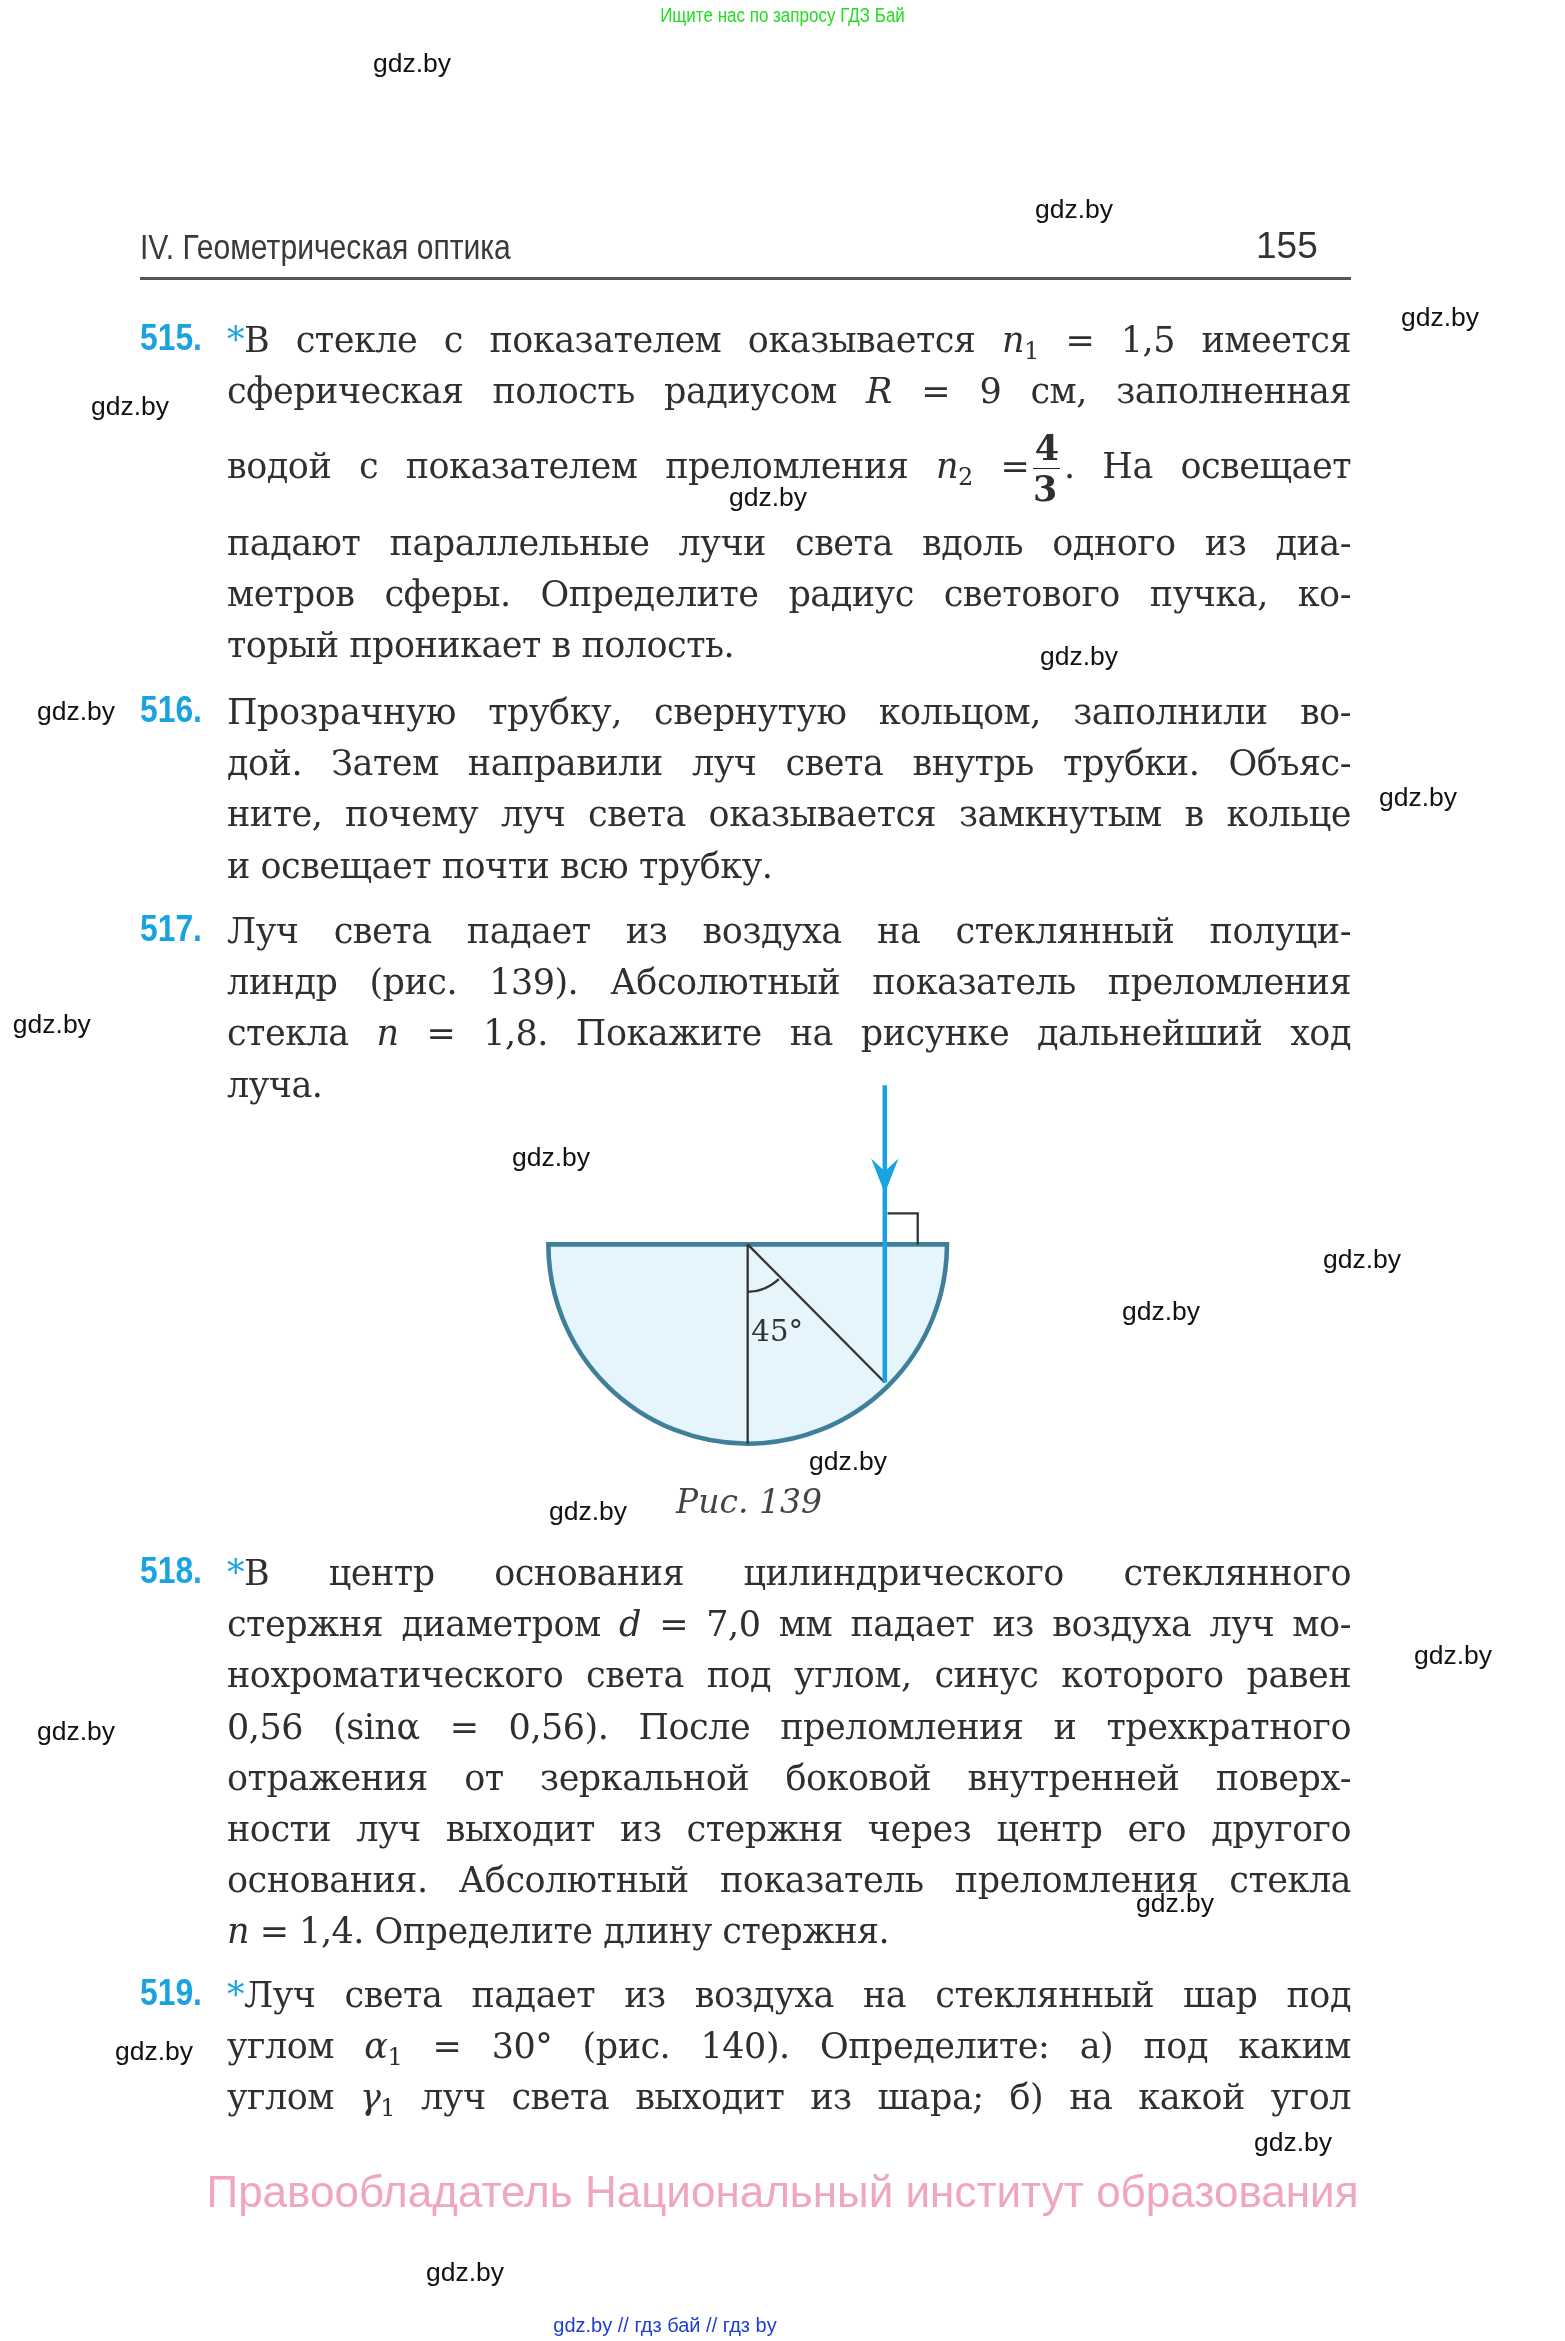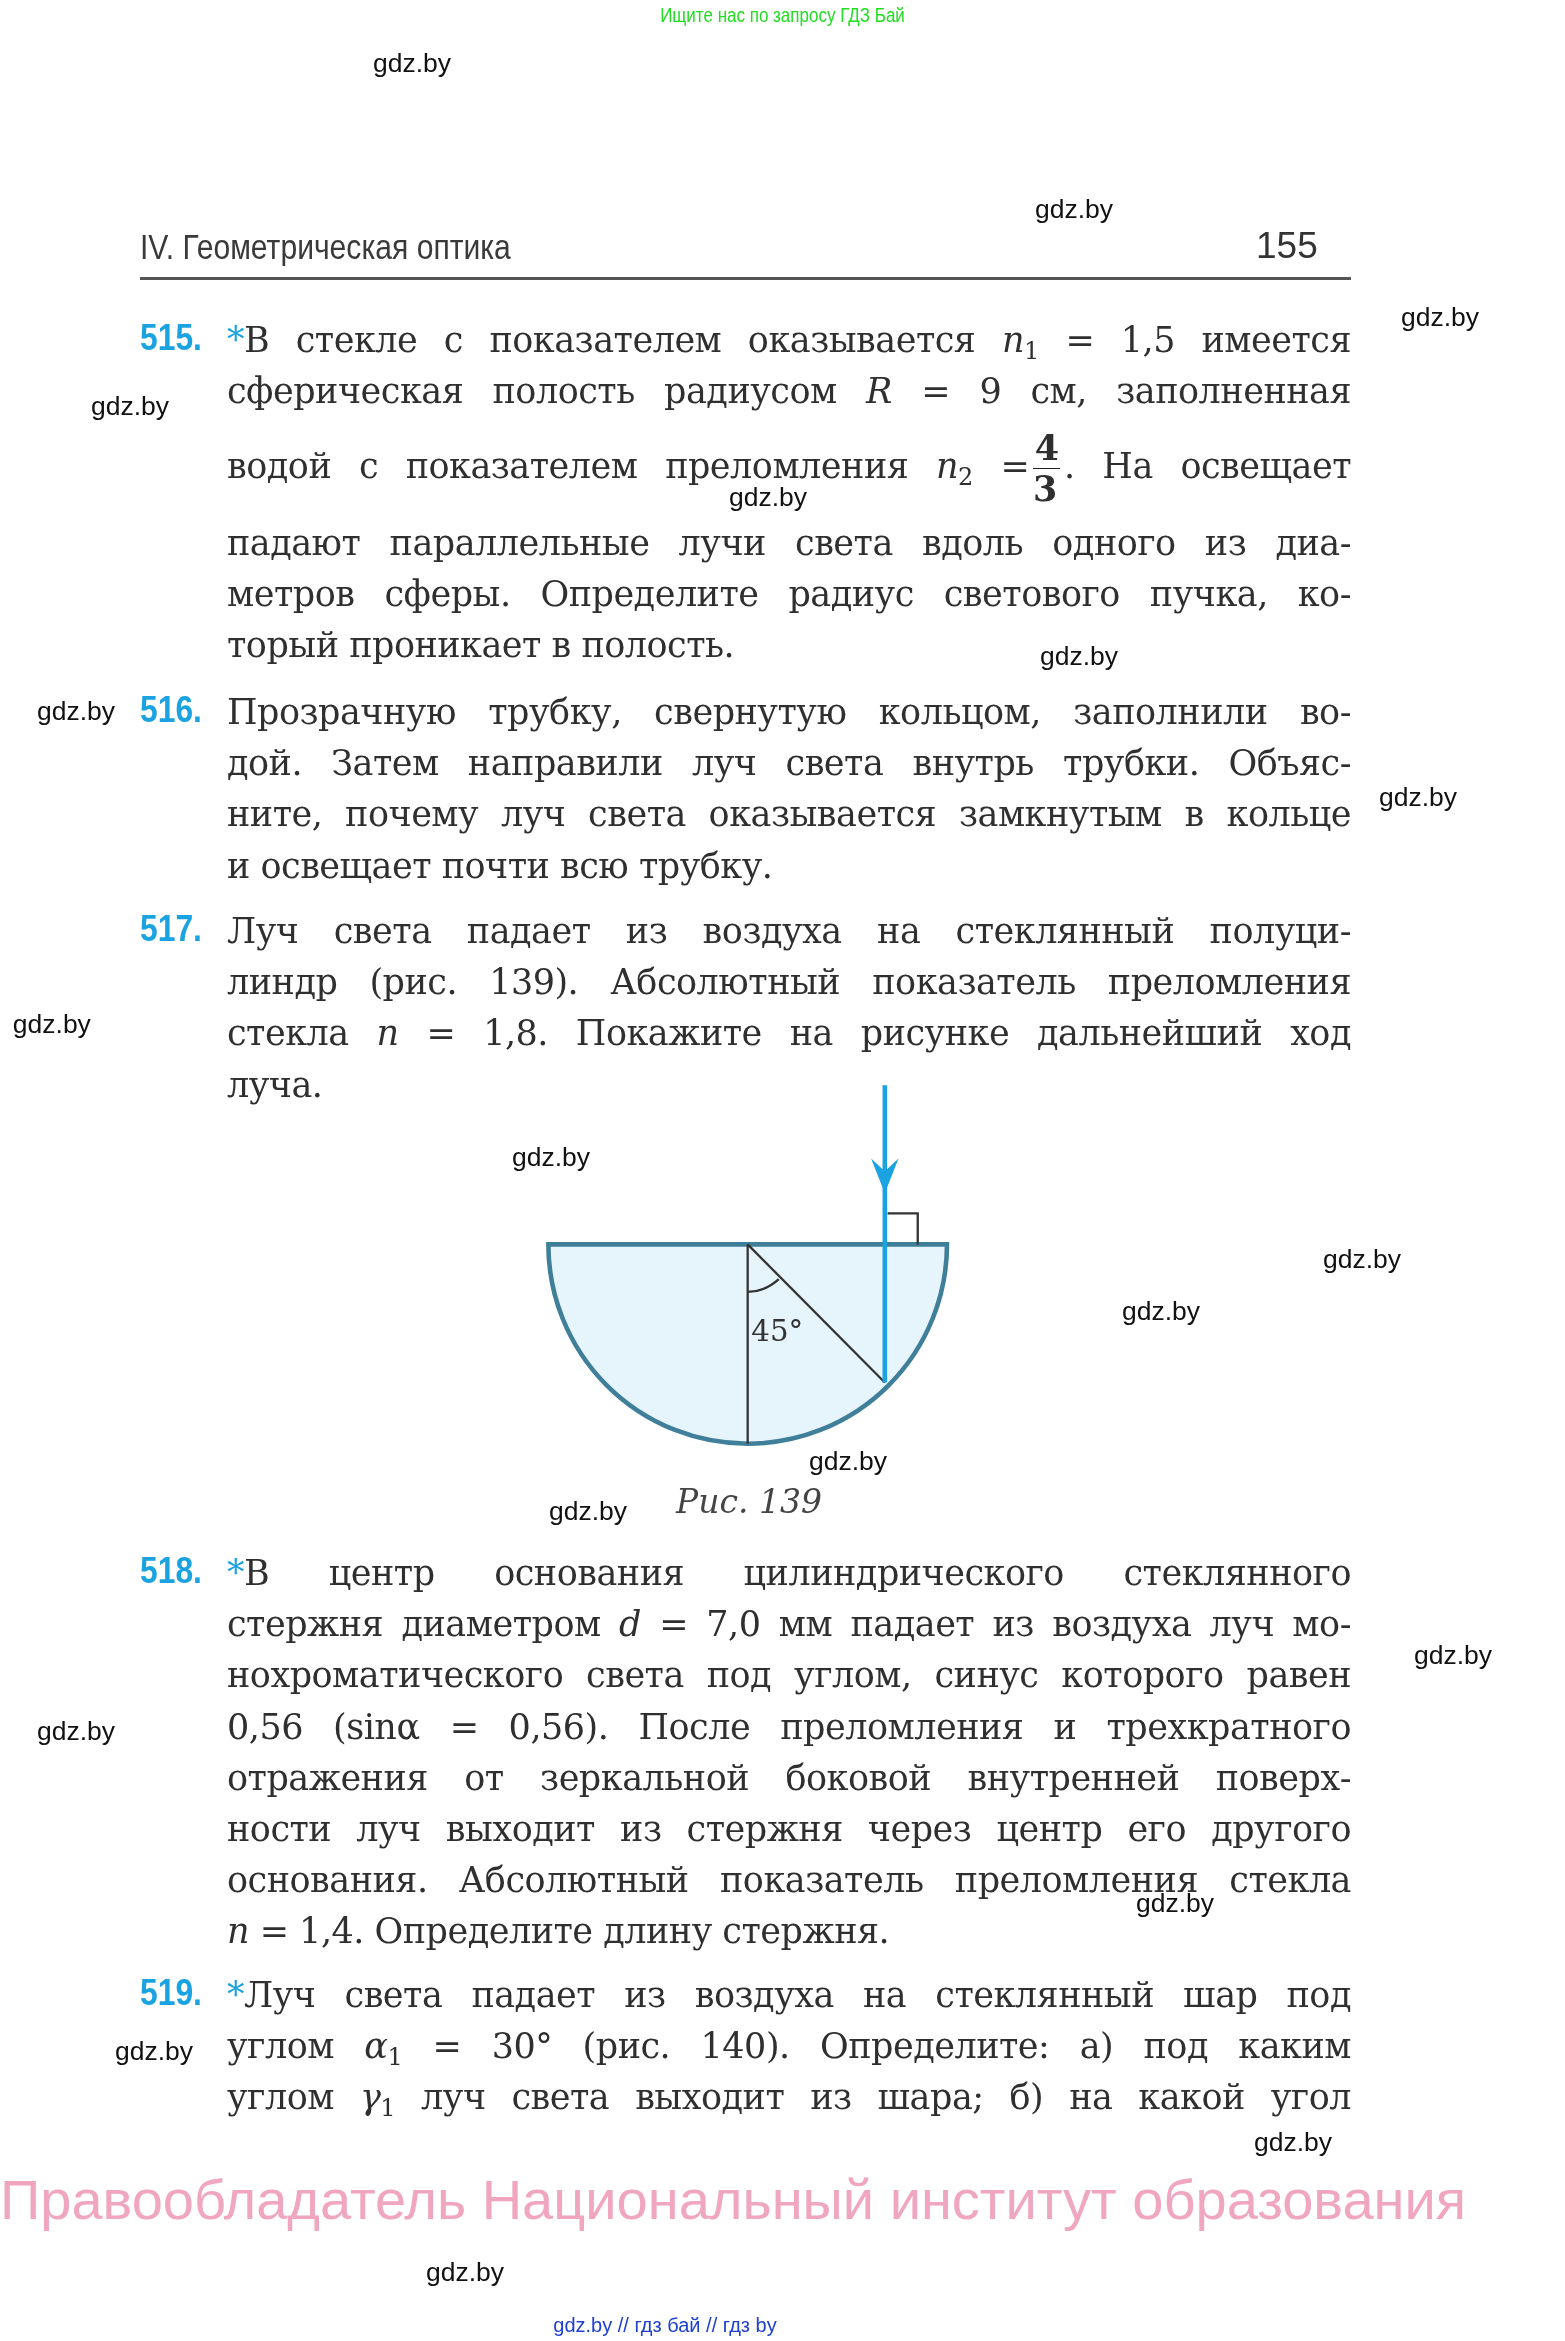--- a/index.html
+++ b/index.html
@@ -48,22 +48,22 @@
     sub { font-size: 24px; vertical-align: -7.3px; }
     .frac { display: inline-block; vertical-align: middle; text-align: center; font-weight: bold; line-height: 40px; margin: 0 3.7px; }
     .frac .num { display: block; border-bottom: 1.8px solid #222; padding: 0 1.8px; }
     .frac .den { display: block; }
 
     .caption {
       left: 676px; top: 1482px; font-style: italic; font-size: 33px; color: #444;
       font-family: "DejaVu Serif", "Liberation Serif", serif;
     }
     .footer-copyright {
-      left: 0; width: 1565px; top: 2167px; 
-      font-family: "Liberation Sans", sans-serif; font-size: 56px; color: #f0a6c0;
+      left: 0; width: 1565px; top: 2167px; text-align: center;
+      font-family: "Liberation Sans", sans-serif; font-size: 44px; color: #f0a6c0;
     }
     .footer-links {
       left: 0; width: 1330px; top: 2314px; text-align: center;
       font-family: "Liberation Sans", sans-serif; font-size: 20px; color: #1f3fd0;
     }
   </style>
 </head>
 <body>
 
 <div class="abs banner">Ищите нас по запросу ГДЗ Бай</div>

